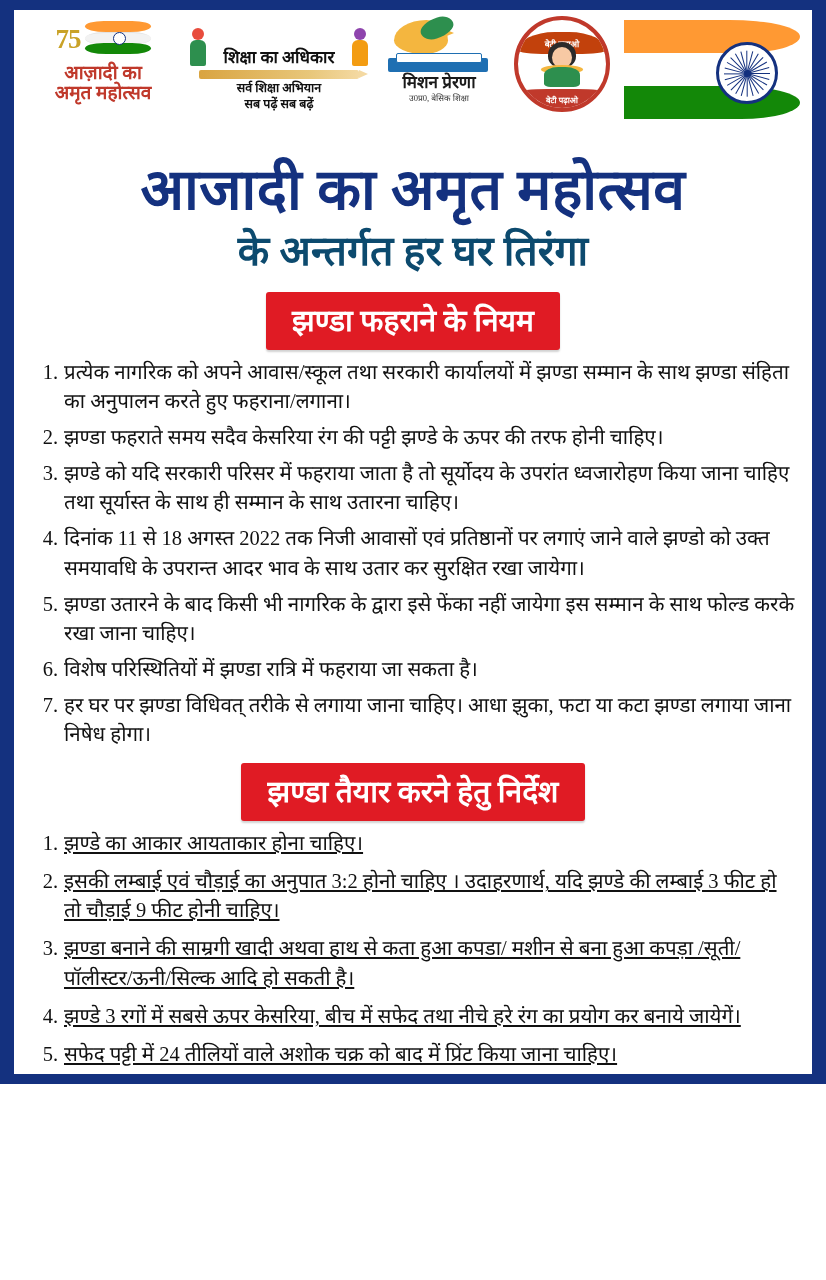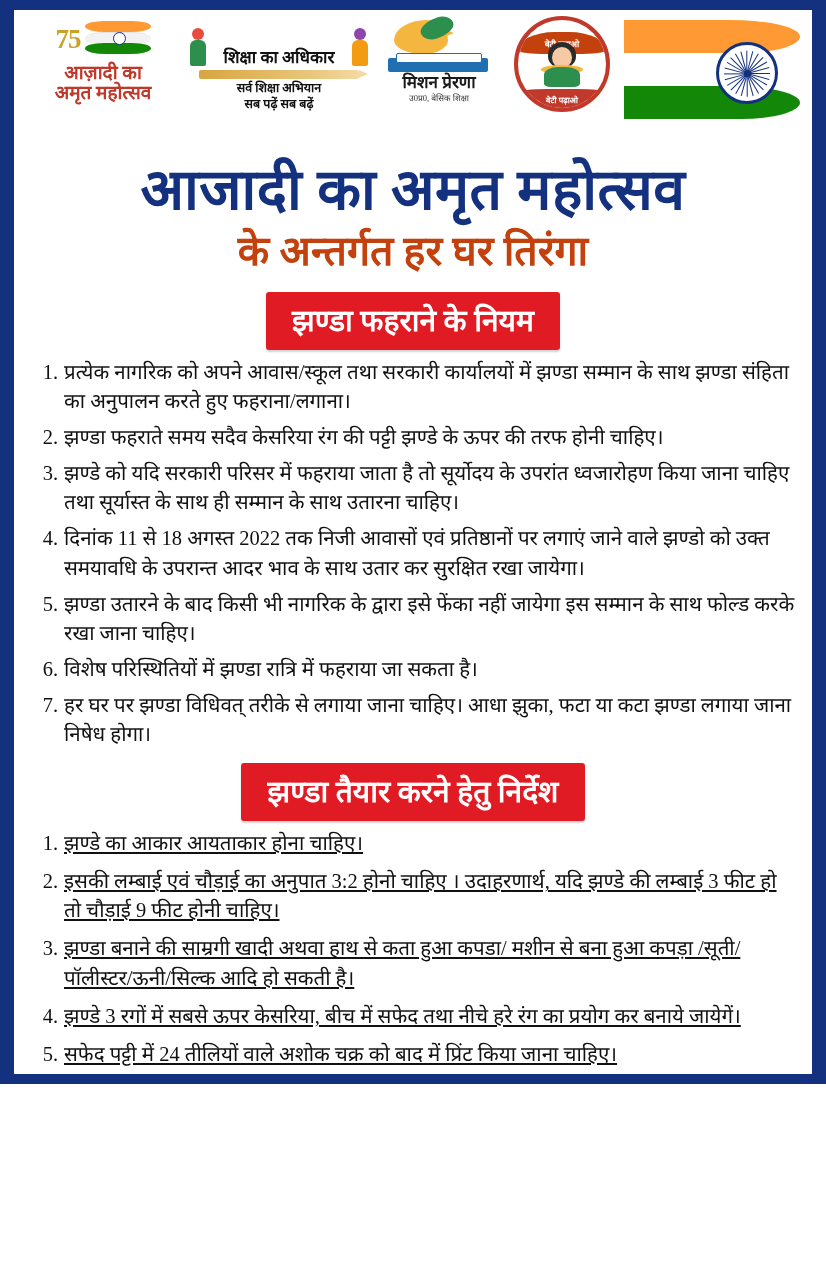--- a/index.html
+++ b/index.html
@@ -278,21 +278,21 @@
   .headline-main {
     color: #14317f;
     font-weight: bold;
     font-size: 57px;
     line-height: 1.15;
     letter-spacing: 0.5px;
     font-family: "Liberation Serif", "DejaVu Serif", serif;
     margin-top: 23px;
   }
   .headline-sub {
-    color: #c2410c;
+    color: #0c4a6e;
     font-weight: bold;
     font-size: 41px;
     line-height: 1.3;
     margin-top: 2px;
     text-align: center;
   }
 
   
   .banner {
     margin: 14px auto 8px auto;

